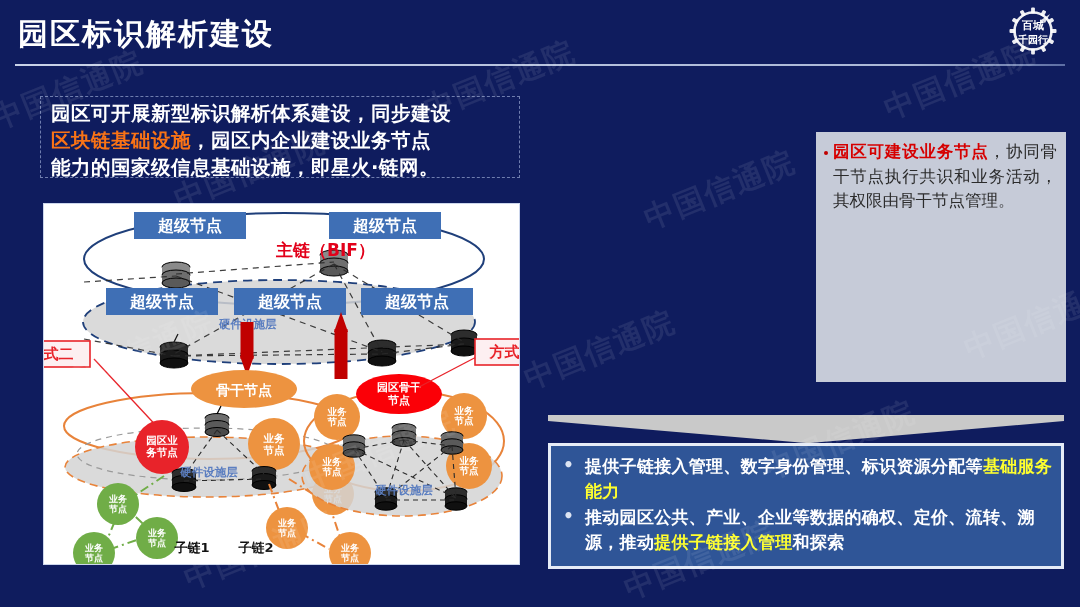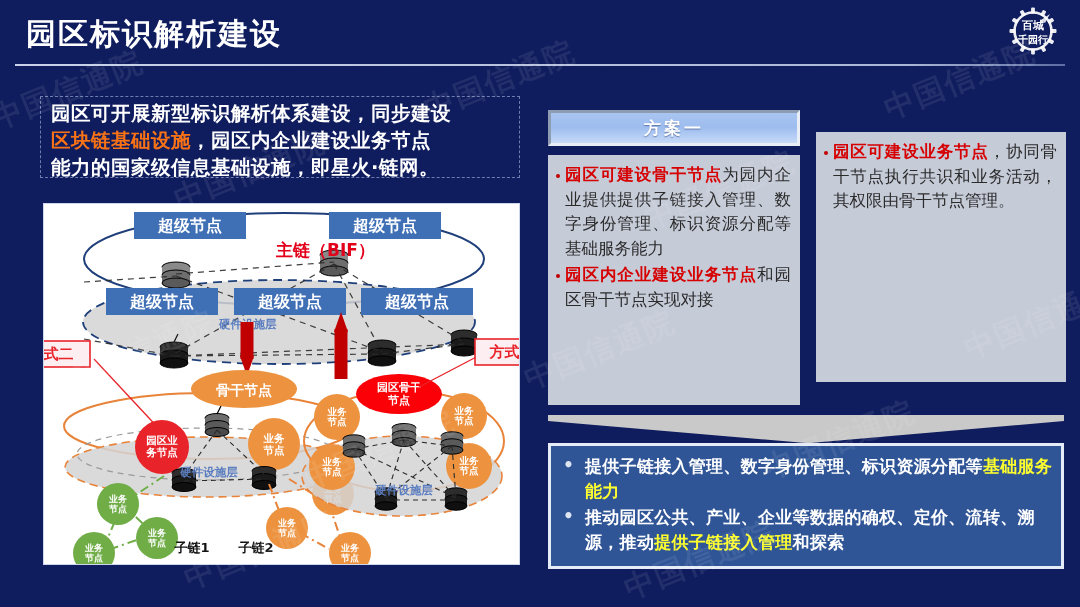--- a/index.html
+++ b/index.html
@@ -16,21 +16,21 @@
   .wm span{
     position:absolute;font-size:30px;font-weight:700;color:rgba(255,255,255,.085);
     transform:rotate(-22deg);white-space:nowrap;letter-spacing:2px;
     font-family:"DejaVu Sans",sans-serif;
   }
 
   
   .page-title{
     position:absolute;left:18px;top:14px;
     font-size:30px;font-weight:700;color:#ffffff;letter-spacing:2px;
-    font-family:"DejaVu Sans",sans-serif;z-index:20;margin-left:8px;
+    font-family:"DejaVu Sans",sans-serif;z-index:20;
   }
   .title-rule{
     position:absolute;left:15px;top:64px;width:1050px;height:2px;
     background:linear-gradient(90deg,#c9d2e8,#aab7d6 85%,#5d6ea4);z-index:20;
   }
   .logo{
     position:absolute;right:10px;top:6px;width:74px;height:50px;z-index:25;
   }
 
   
@@ -424,31 +424,20 @@
       </g>
 
       <g>
         <line x1="438" y1="150" x2="375" y2="183" stroke="#e8232a" stroke-width="1.3"></line>
         <rect x="431" y="135" width="78" height="26" fill="#fdeff1" stroke="#e8232a" stroke-width="1.6"></rect>
         <text class="dg-txt" x="468" y="153" text-anchor="middle" font-size="15" font-weight="700" fill="#e8232a">方式一</text>
       </g>
     </svg>
   </div>
 
-  <div class="panel" style="left:548px;top:110px;width:252px;">
-    <div class="panel-head">
-      <span>方案一</span>
-    </div>
-    <div class="panel-body" style="height:250px;margin-top:9px;">
-      <ul>
-        <li><span class="hl-red">园区可建设骨干节点</span><span>为园内企业提供提供子链接入管理、数字身份管理、标识资源分配等基础服务能力</span></li>
-        <li><span class="hl-red">园区内企业建设业务节点</span><span>和园区骨干节点实现对接</span></li>
-      </ul>
-    </div>
-  </div>
 
   <div class="panel" style="left:816px;top:110px;width:250px;">
     <div class="panel-body" style="height:250px;margin-top:22px;">
       <ul>
         <li><span class="hl-red">园区可建设业务节点</span><span>，协同骨干节点执行共识和业务活动，其权限由骨干节点管理。</span></li>
       </ul>
     </div>
   </div>
 
   <svg class="chevron" viewBox="0 0 516 28" preserveAspectRatio="none">

